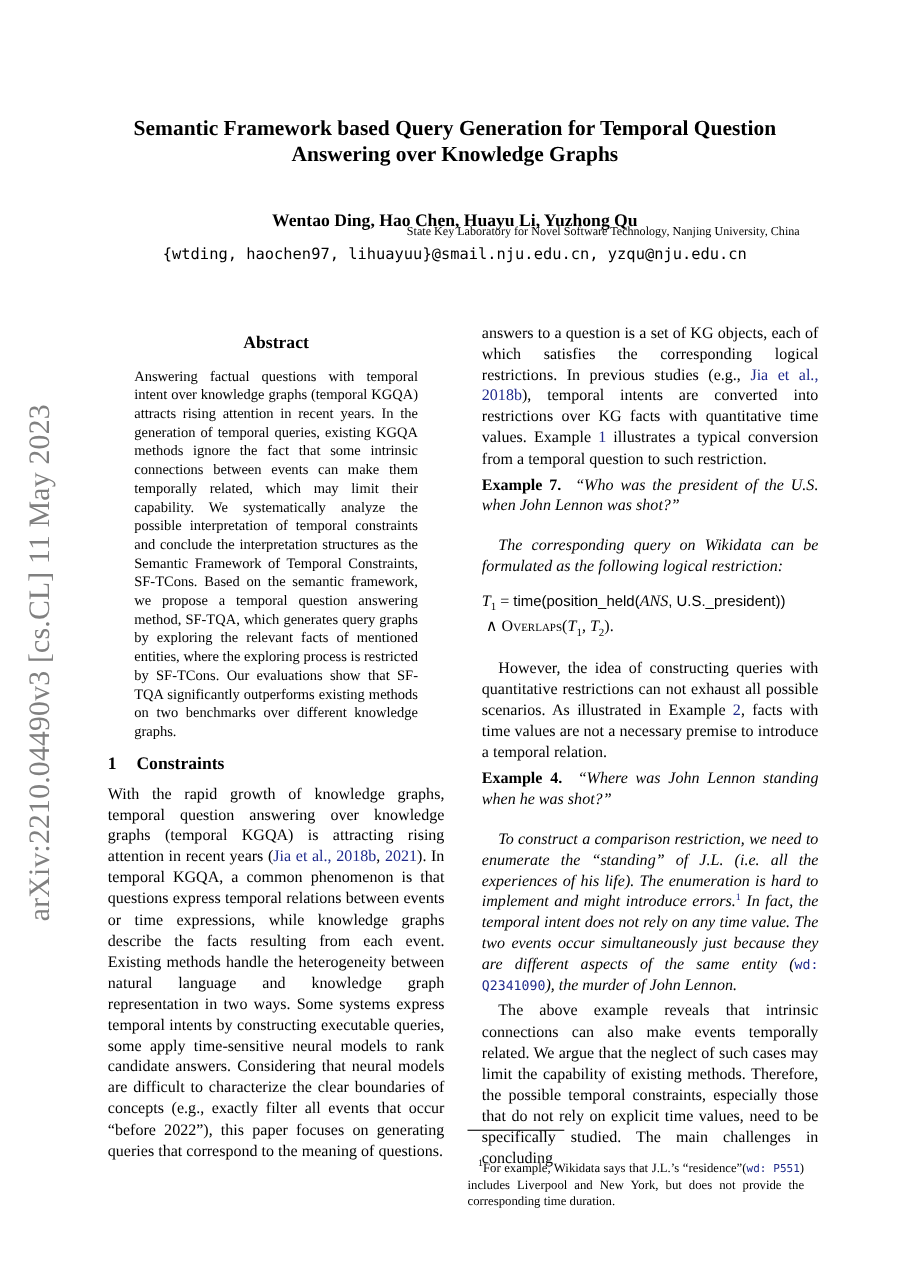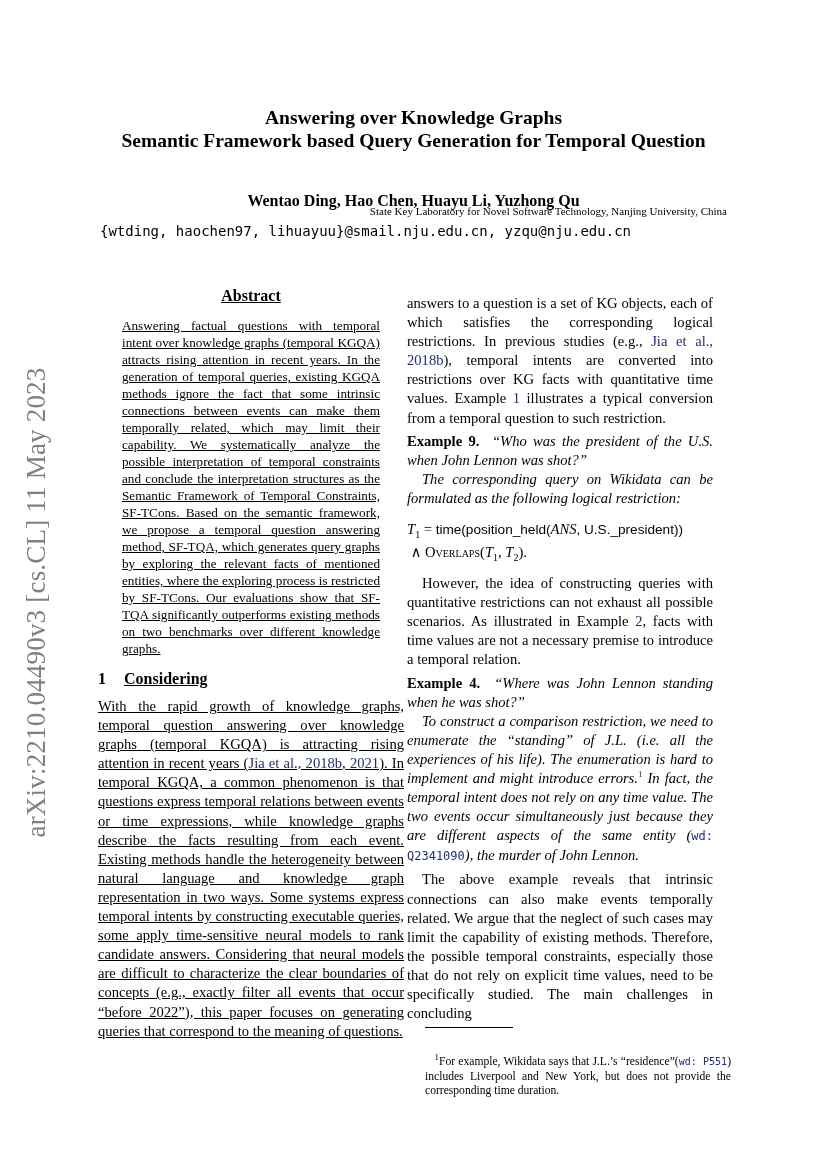--- a/index.html
+++ b/index.html
@@ -23,40 +23,40 @@
     .authors {
       position: absolute; left: 100px; width: 627px; top: 191px;
       text-align: center; font-weight: bold; font-size: 16px; line-height: 20px;
     }
     .affil {
       position: absolute; left: 100px; width: 627px; top: 201px;
       text-align: right; font-size: 11px; line-height: 20px;
     }
     .emails {
       position: absolute; left: 100px; width: 627px; top: 221px;
-      font-size: 14px; line-height: 20px;
+      text-align: center; font-size: 14px; line-height: 20px;
       font-family: "DejaVu Sans Mono", "Liberation Mono", monospace;
     }
-    .col-left { position: absolute; left: 98px; width: 306px; top: 286px; text-decoration: underline; }
-    .col-right { position: absolute; left: 407px; width: 306px; top: 294px; }
+    .col-left { position: absolute; left: 98px; width: 306px; top: 302px; }
+    .col-right { position: absolute; left: 438px; width: 306px; top: 294px; }
     .abstract-heading {
       text-align: center; font-weight: bold; font-size: 16px; line-height: 20px; margin: 0 0 11px 0;
     }
     .abstract-body {
       margin: 0 24px 0 24px; font-size: 13.2px; line-height: 17px; text-align: justify;
       hyphens: manual;
     }
     .section-heading {
       font-weight: bold; font-size: 16px; line-height: 20px; margin: 10px 0 8px 0;
     }
     .section-heading .num { display: inline-block; width: 26px; }
     p.body {
       margin: 0; font-size: 14.6px; line-height: 19.1px; text-align: justify;
     }
-    p.indent { text-indent: 15px; }
+    p.indent { text-indent: 15px; margin-top: 17px; }
     p.gap { margin-top: 4px; }
     .cite { color: #1f2a8c; }
     .example-label { font-weight: bold; }
     .it { font-style: italic; }
     .mono-link {
       color: #1f2a8c; font-family: "DejaVu Sans Mono", "Liberation Mono", monospace;
       font-size: 12px; font-style: normal;
     }
     .formula {
       margin: 10px 0 10px 0; font-size: 14.6px; line-height: 23px;
@@ -77,43 +77,43 @@
     sub { font-size: 10px; line-height: 0; }
   </style>
 </head>
 <body>
 
 <div class="arxiv-stamp">
   <span>arXiv:2210.04490v3  [cs.CL]  11 May 2023</span>
 </div>
 
 <div class="title">
+  <div>Semantic Framework based Query Generation for Temporal Question</div>
   <div>Answering over Knowledge Graphs</div>
-  <div>Semantic Framework based Query Generation for Temporal Question</div>
 </div>
 <div class="authors">Wentao Ding, Hao Chen, Huayu Li, Yuzhong Qu</div>
 <div class="affil">State Key Laboratory for Novel Software Technology, Nanjing University, China</div>
 <div class="emails">{wtding, haochen97, lihuayuu}@smail.nju.edu.cn, yzqu@nju.edu.cn</div>
 
 <div class="col-left">
   <div class="abstract-heading">Abstract</div>
   <p class="abstract-body">Answering factual questions with temporal intent over knowledge graphs (temporal KGQA) attracts rising attention in recent years.  In the generation of temporal queries, existing KGQA methods ignore the fact that some intrinsic connections between events can make them temporally related, which may limit their capability. We systematically analyze the possible interpretation of temporal constraints and conclude the interpretation structures as the Semantic Framework of Temporal Constraints, SF-TCons.  Based on the semantic framework, we propose a temporal question answering method, SF-TQA, which generates query graphs by exploring the relevant facts of mentioned entities, where the exploring process is restricted by SF-TCons. Our evaluations show that SF-TQA significantly outperforms existing methods on two benchmarks over different knowledge graphs.</p>
 
   <div class="section-heading" style="margin-top:12px;">
-    <span class="num">1</span><span>Considering</span>
+    <span class="num">1</span><span>Constraints</span>
   </div>
 
   <p class="body"><span>With the rapid growth of knowledge graphs, temporal question answering over knowledge graphs (temporal KGQA) is attracting rising attention in recent years (</span><a class="cite">Jia et al., 2018b</a><span>, </span><a class="cite">2021</a><span>).  In temporal KGQA, a common phenomenon is that questions express temporal relations between events or time expressions, while knowledge graphs describe the facts resulting from each event. Existing methods handle the heterogeneity between natural language and knowledge graph representation in two ways. Some systems express temporal intents by constructing executable queries, some apply time-sensitive neural models to rank candidate answers. Considering that neural models are difficult to characterize the clear boundaries of concepts (e.g., exactly filter all events that occur “before 2022”), this paper focuses on generating queries that correspond to the meaning of questions.</span></p>
 
 </div>
 
 <div class="col-right">
   <p class="body"><span>answers to a question is a set of KG objects, each of which satisfies the corresponding logical restrictions.  In previous studies (e.g., </span><a class="cite">Jia et al., 2018b</a><span>), temporal intents are converted into restrictions over KG facts with quantitative time values. Example </span><a class="cite">1</a><span> illustrates a typical conversion from a temporal question to such restriction.</span></p>
 
-  <p class="body gap"><span class="example-label">Example 9.</span>&nbsp; <span class="it">“Who was the president of the U.S. when John Lennon was shot?”</span></p>
+  <p class="body gap"><span class="example-label">Example 7.</span>&nbsp; <span class="it">“Who was the president of the U.S. when John Lennon was shot?”</span></p>
   <p class="body indent it">The corresponding query on Wikidata can be formulated as the following logical restriction:</p>
 
   <div class="formula">
     <div><span class="math">T</span><sub>1</sub><span> = </span><span class="sans">time(position_held(</span><span class="math">ANS</span><span class="sans">, U.S._president))</span></div>
     <div>&nbsp;<span>∧ </span><span class="sc">Overlaps</span><span>(</span><span class="math">T</span><sub>1</sub><span>, </span><span class="math">T</span><sub>2</sub><span>).</span></div>
   </div>
 
   <p class="body indent"><span>However, the idea of constructing queries with quantitative restrictions can not exhaust all possible scenarios.  As illustrated in Example </span><a class="cite">2</a><span>, facts with time values are not a necessary premise to introduce a temporal relation.</span></p>
 
   <p class="body gap"><span class="example-label">Example 4.</span>&nbsp; <span class="it">“Where was John Lennon standing when he was shot?”</span></p>

